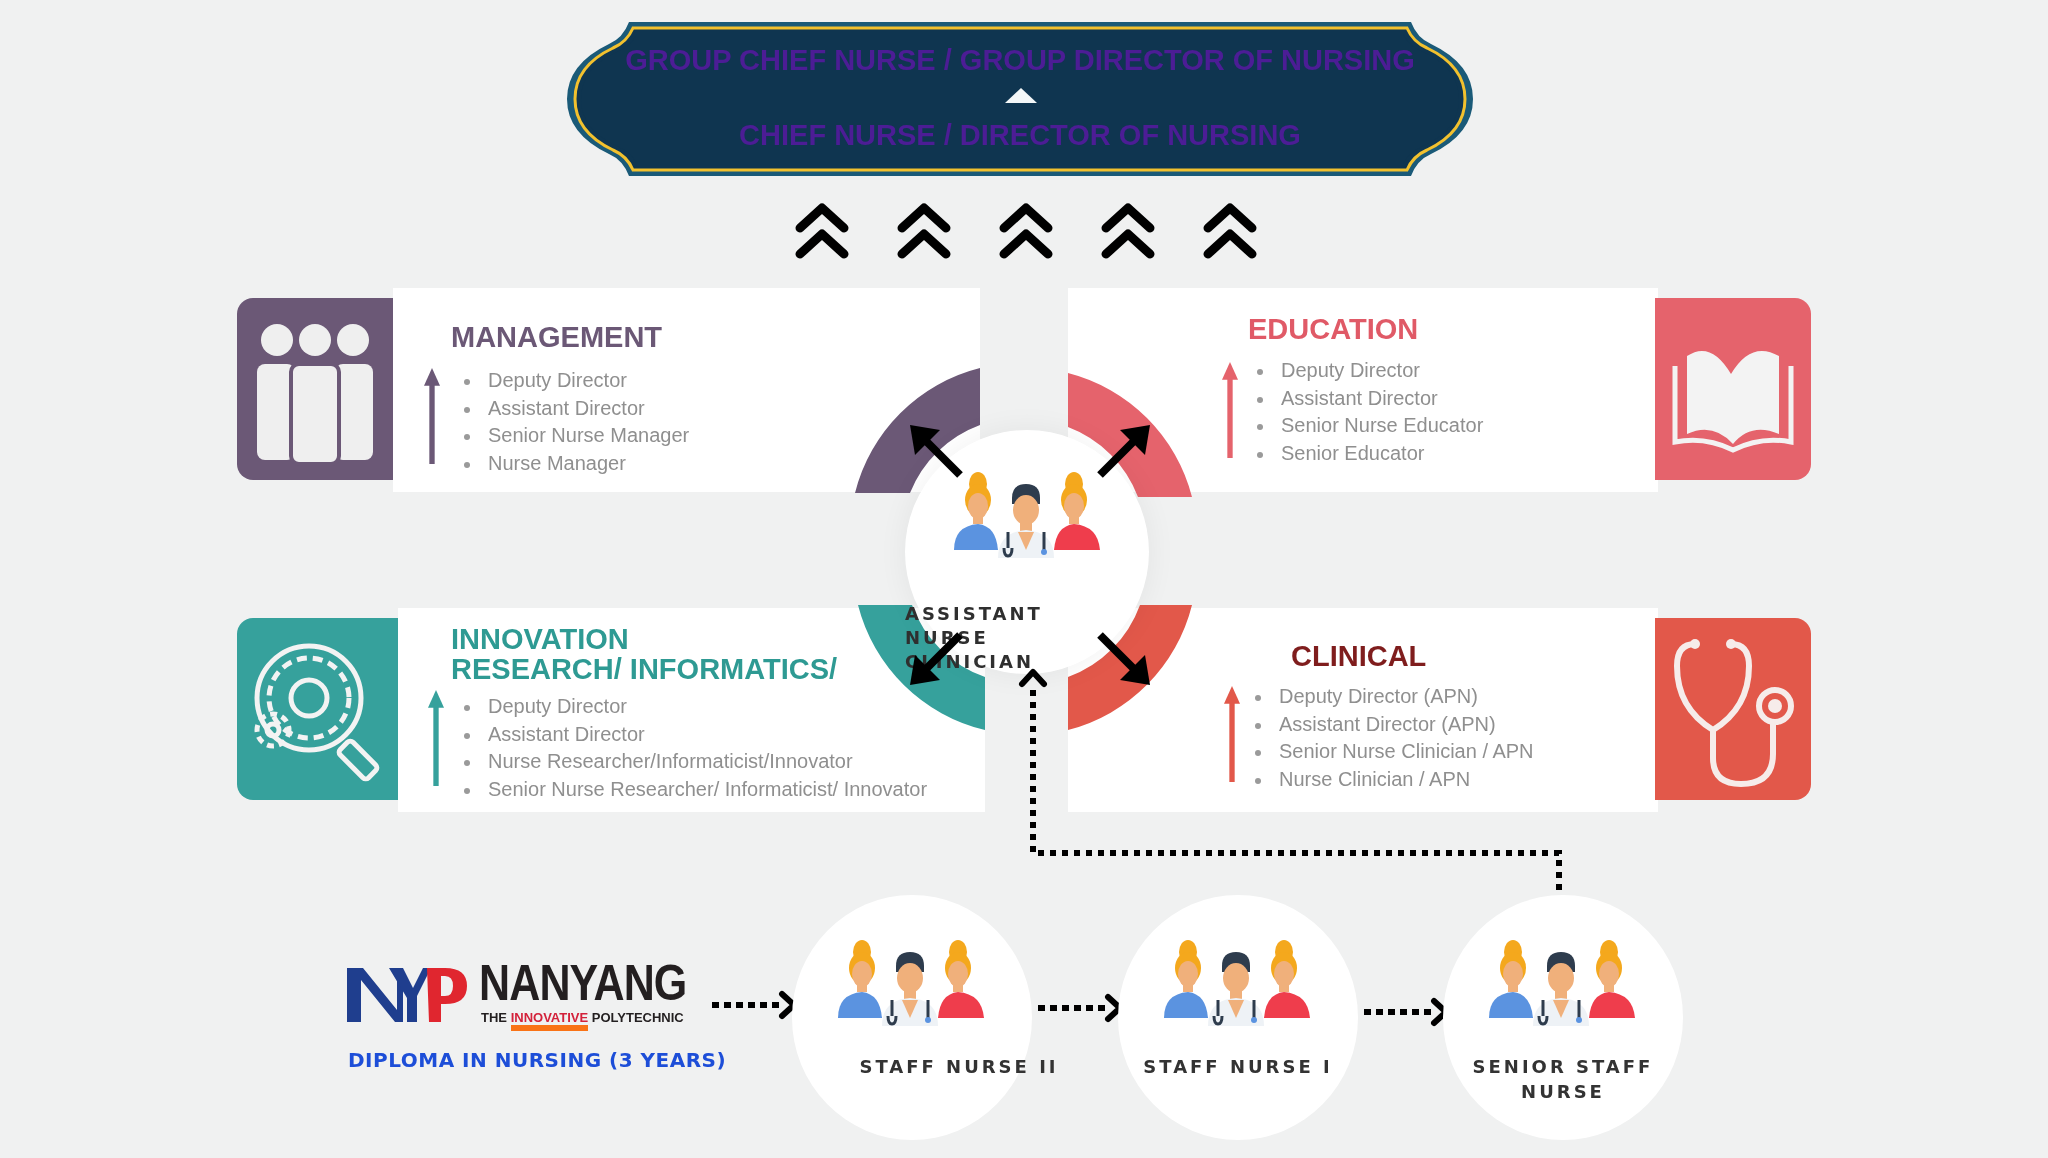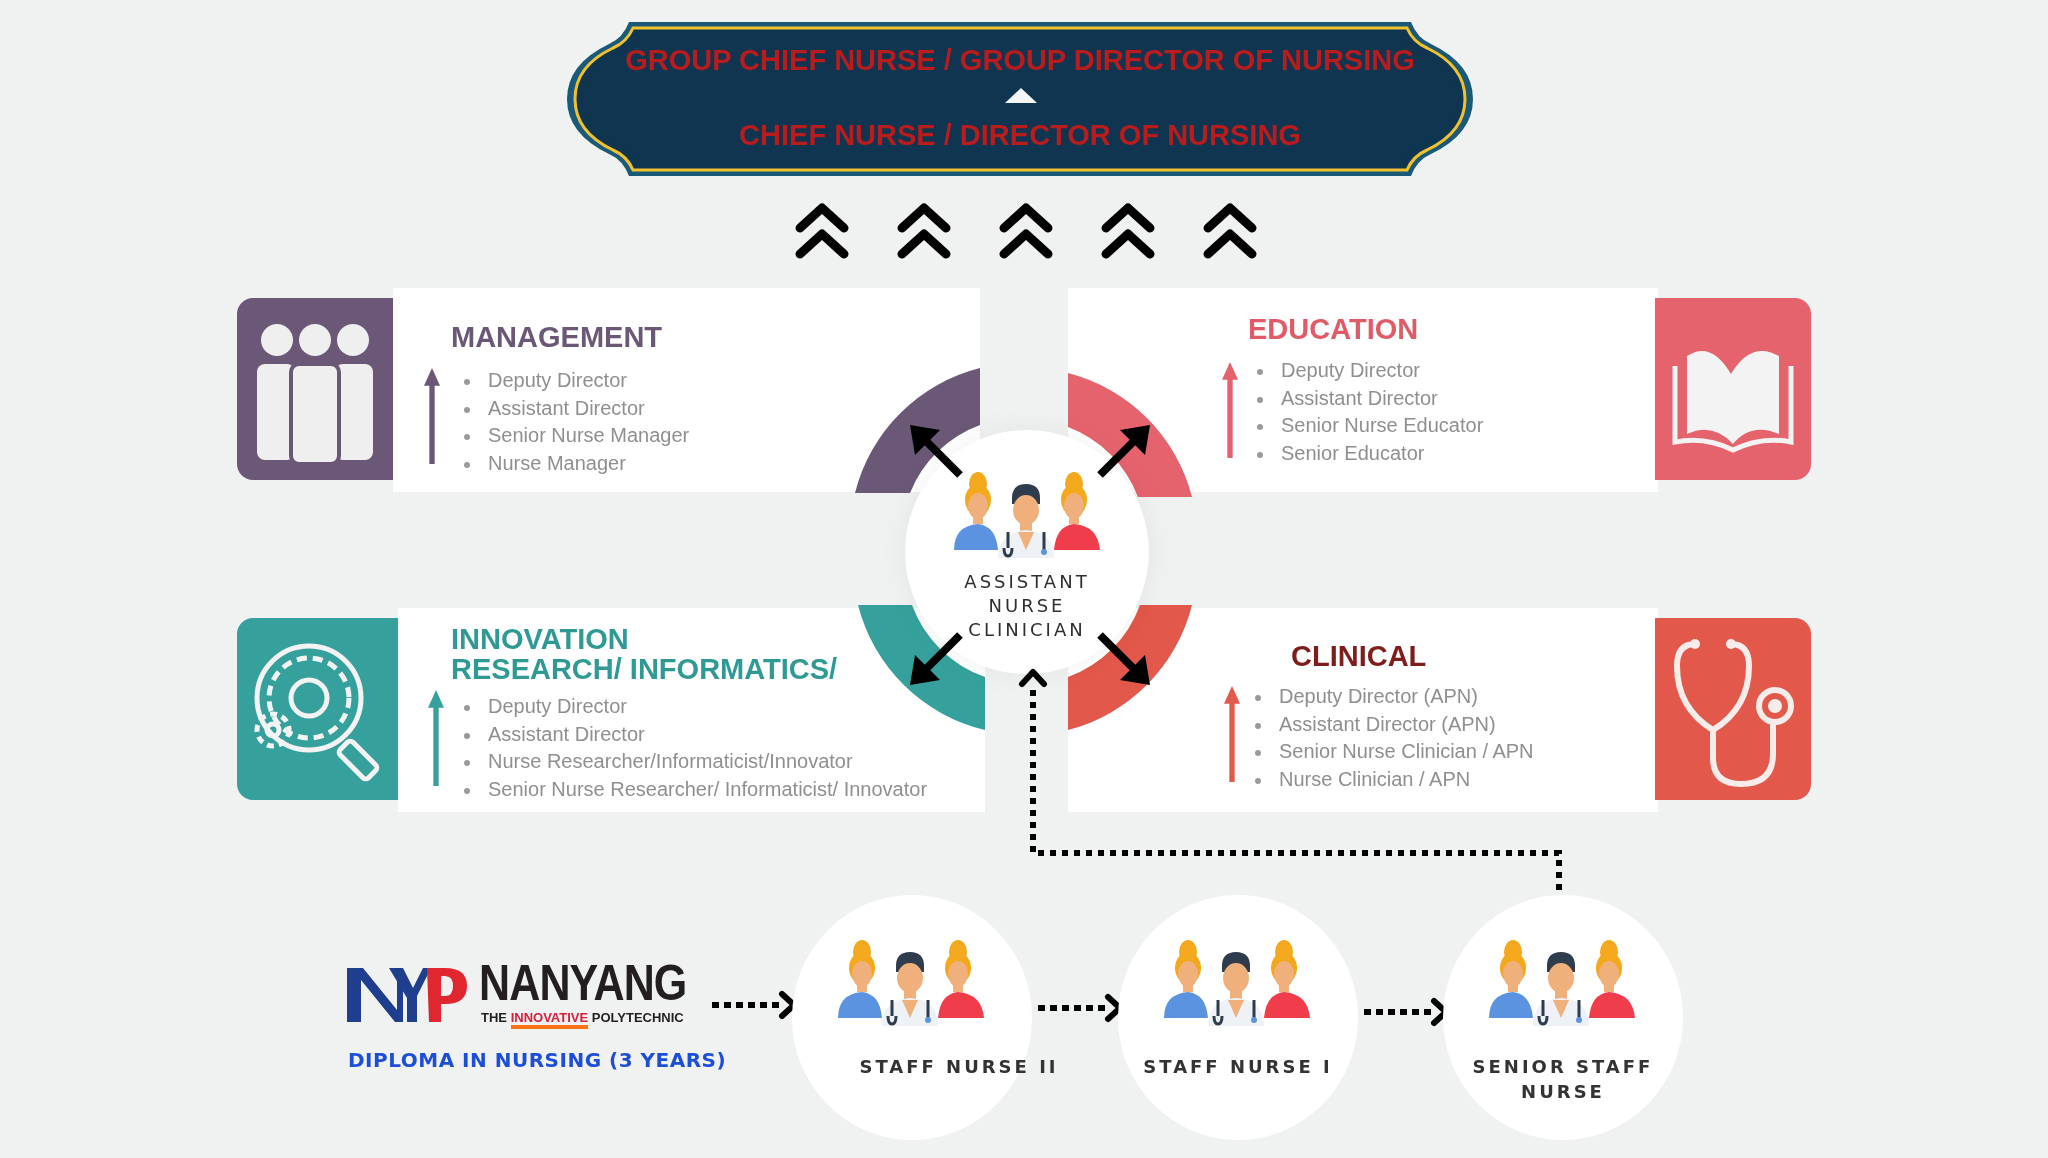--- a/index.html
+++ b/index.html
@@ -2,42 +2,42 @@
 <html><head>
 <meta charset="utf-8">
 <style>
   *{box-sizing:border-box;margin:0;padding:0;}
   html,body{width:2048px;height:1158px;overflow:hidden;background:#f0f1f1;}
   body{position:relative;font-family:"Liberation Sans","DejaVu Sans",sans-serif;}
   .abs{position:absolute;}
   
   .banner{left:565px;top:18px;width:910px;height:162px;}
   .banner svg{position:absolute;left:0;top:0;}
-  .banner-line{position:absolute;left:0;width:100%;text-align:center;color:#b91c1c;font-weight:bold;font-size:29px;letter-spacing:0px;font-family:"Liberation Sans",sans-serif;}
+  .banner-line{position:absolute;left:0;width:100%;text-align:center;color:#4c1d95;font-weight:bold;font-size:29px;letter-spacing:0px;font-family:"Liberation Sans",sans-serif;}
   .banner-l1{top:26px;}
   .banner-l2{top:101px;}
   .banner-tri{position:absolute;left:440px;top:70px;width:0;height:0;border-left:16px solid transparent;border-right:16px solid transparent;border-bottom:15px solid #f3f7f8;}
   
   .chev{top:198px;width:60px;height:64px;}
   
   .card-white{background:#ffffff;}
   .tile{border-radius:16px;}
   .card-title{font-weight:bold;font-size:29px;font-family:"Liberation Sans",sans-serif;line-height:1.05;}
   .card-list{list-style:none;}
   .card-list li{font-size:20px;color:#8f8f8f;line-height:27.5px;position:relative;padding-left:27px;font-family:"Liberation Sans",sans-serif;}
   .card-list li::before{content:"";position:absolute;left:3px;top:12px;width:6px;height:6px;border-radius:50%;background:#9a9a9a;}
   .uparrow{width:16px;}
   
   .center-circle{left:905px;top:430px;width:244px;height:244px;border-radius:50%;background:#ffffff;box-shadow:0 0 30px rgba(0,0,0,0.06);}
-  .center-label{left:905px;top:570px;width:244px;text-align:center;font-size:18px;font-weight:normal;letter-spacing:3px;color:#2f2f2f;line-height:24px;font-family:"DejaVu Sans",sans-serif;}
+  .center-label{left:905px;top:602px;width:244px;text-align:left;font-size:18px;font-weight:bold;letter-spacing:3px;color:#2f2f2f;line-height:24px;font-family:"DejaVu Sans",sans-serif;}
   .bcircle{width:240px;height:245px;border-radius:50%;background:#ffffff;}
   .blabel{text-align:center;font-size:18px;font-weight:bold;letter-spacing:3px;color:#333;line-height:25px;font-family:"DejaVu Sans",sans-serif;}
   .nyp-name{font-size:50px;font-weight:bold;color:#231f20;letter-spacing:-1px;font-family:"Liberation Sans",sans-serif;transform:scaleX(0.86);transform-origin:left top;}
   .nyp-sub{font-size:13px;color:#231f20;font-weight:bold;font-family:"Liberation Sans",sans-serif;}
-  .nyp-sub .red{color:#d3213a;border-bottom:4px solid #f97316;}
+  .nyp-sub .red{color:#d3213a;border-bottom:6px solid #f97316;}
   .diploma{font-size:20px;font-weight:bold;color:#1d4ed8;letter-spacing:0.5px;font-family:"DejaVu Sans",sans-serif;}
 </style>
 </head>
 <body>
 
 <svg width="0" height="0" style="position:absolute">
   <defs>
     <g id="nurse-group">
 
       <ellipse cx="28" cy="14" rx="9" ry="12" fill="#f4a81d"></ellipse>

